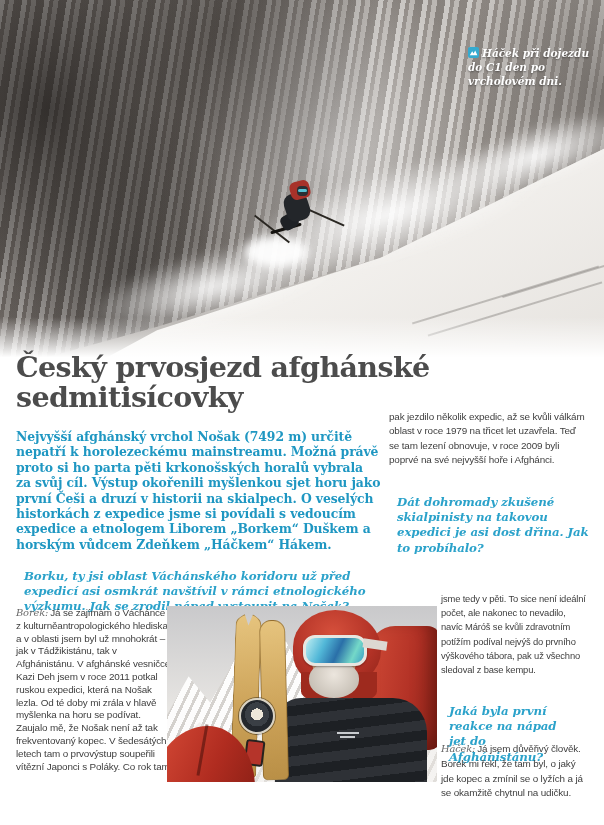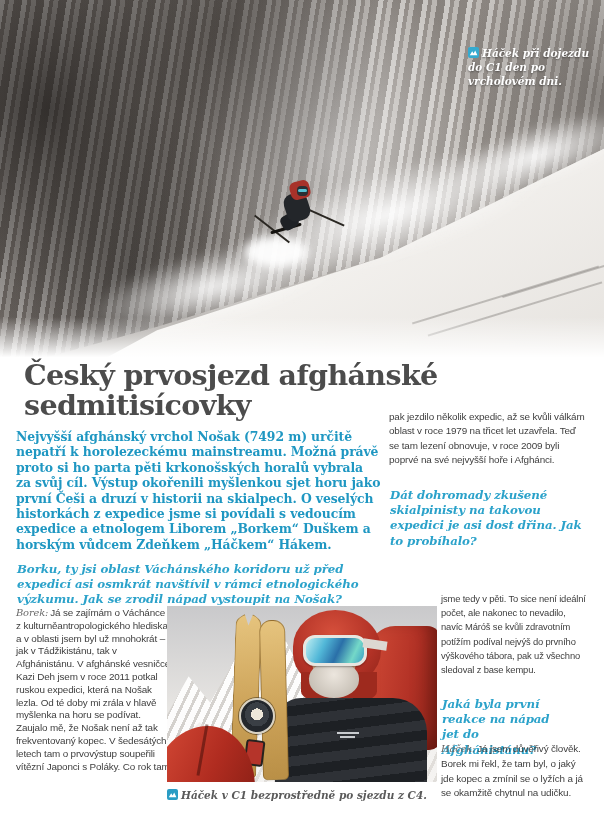--- a/index.html
+++ b/index.html
@@ -47,26 +47,26 @@
   .skier .ski{position:absolute;left:0px;top:47px;width:32px;height:3px;background:#14120f;transform:rotate(-16deg);border-radius:2px;}
   
   .hero-caption{position:absolute;left:468px;top:46px;width:132px;
     font:bold italic 10.5px/1.34 "DejaVu Serif",serif;color:#ffffff;
     text-shadow:0 1px 2px rgba(0,0,0,.45);}
   .cap-icon{display:inline-block;vertical-align:-1px;margin-right:3px;}
   
   .headline{position:absolute;left:15px;top:303px;margin:0;
     font:bold 43px/1 "DejaVu Serif",serif;letter-spacing:-1.2px;color:#1f97c2;
     text-shadow:0 0 10px rgba(255,255,255,.7),0 0 4px rgba(255,255,255,.55);}
-  .subheadline{position:absolute;left:16px;top:352px;width:470px;margin:8px;
+  .subheadline{position:absolute;left:16px;top:352px;width:470px;margin:0;
     font:bold 28.5px/1.06 "DejaVu Serif",serif;letter-spacing:-.6px;color:#4c4c4c;}
   
   .lead{position:absolute;left:16px;top:429px;width:366px;margin:0;
     font:bold 12.4px/15.4px "DejaVu Serif",serif;letter-spacing:-.1px;color:#1f97c2;}
-  .question{position:absolute;margin:1px;
+  .question{position:absolute;margin:8px;
     font:bold italic 11.8px/15.2px "DejaVu Serif",serif;letter-spacing:-.1px;color:#2ba2ca;}
   .q1{left:16px;top:561px;width:374px;}
   .q2{left:389px;top:487px;width:199px;}
   .q3{left:441px;top:696px;width:122px;font-style:italic;}
   .body-text{position:absolute;margin:0;
     font:9.9px/12.8px "Liberation Sans",sans-serif;letter-spacing:-.15px;color:#3e3e3e;}
   .speaker{font:italic 9.9px "DejaVu Serif",serif;color:#6a6a6a;margin-right:2px;}
   .a1{left:16px;top:607px;width:156px;}
   .rc{line-height:14.6px;}
   .p1{left:389px;top:410px;width:199px;line-height:14.4px;}
@@ -183,20 +183,14 @@
       <div class="logo"></div>
       <div class="logo l2"></div>
     </div>
     <div class="ski-board s1"></div>
     <div class="ski-board s2"></div>
     <div class="sticker"></div>
     <div class="sticker2"></div>
     <div class="tent"></div>
     <div class="tent-seam"></div>
   </figure>
-  <div class="photo2-caption">
-    <svg class="cap-icon" width="11" height="11" viewBox="0 0 11 11">
-        <rect width="11" height="11" rx="2" fill="#2a9cc4"></rect>
-        <path d="M1.8 8.2 L4.2 4.2 L5.6 6.4 L7.2 3.4 L9.4 8.2 Z" fill="#ffffff"></path>
-      </svg><span>Háček v C1 bezprostředně po sjezdu z C4.</span>
-  </div>
 
 </div>
 
 </body></html>

